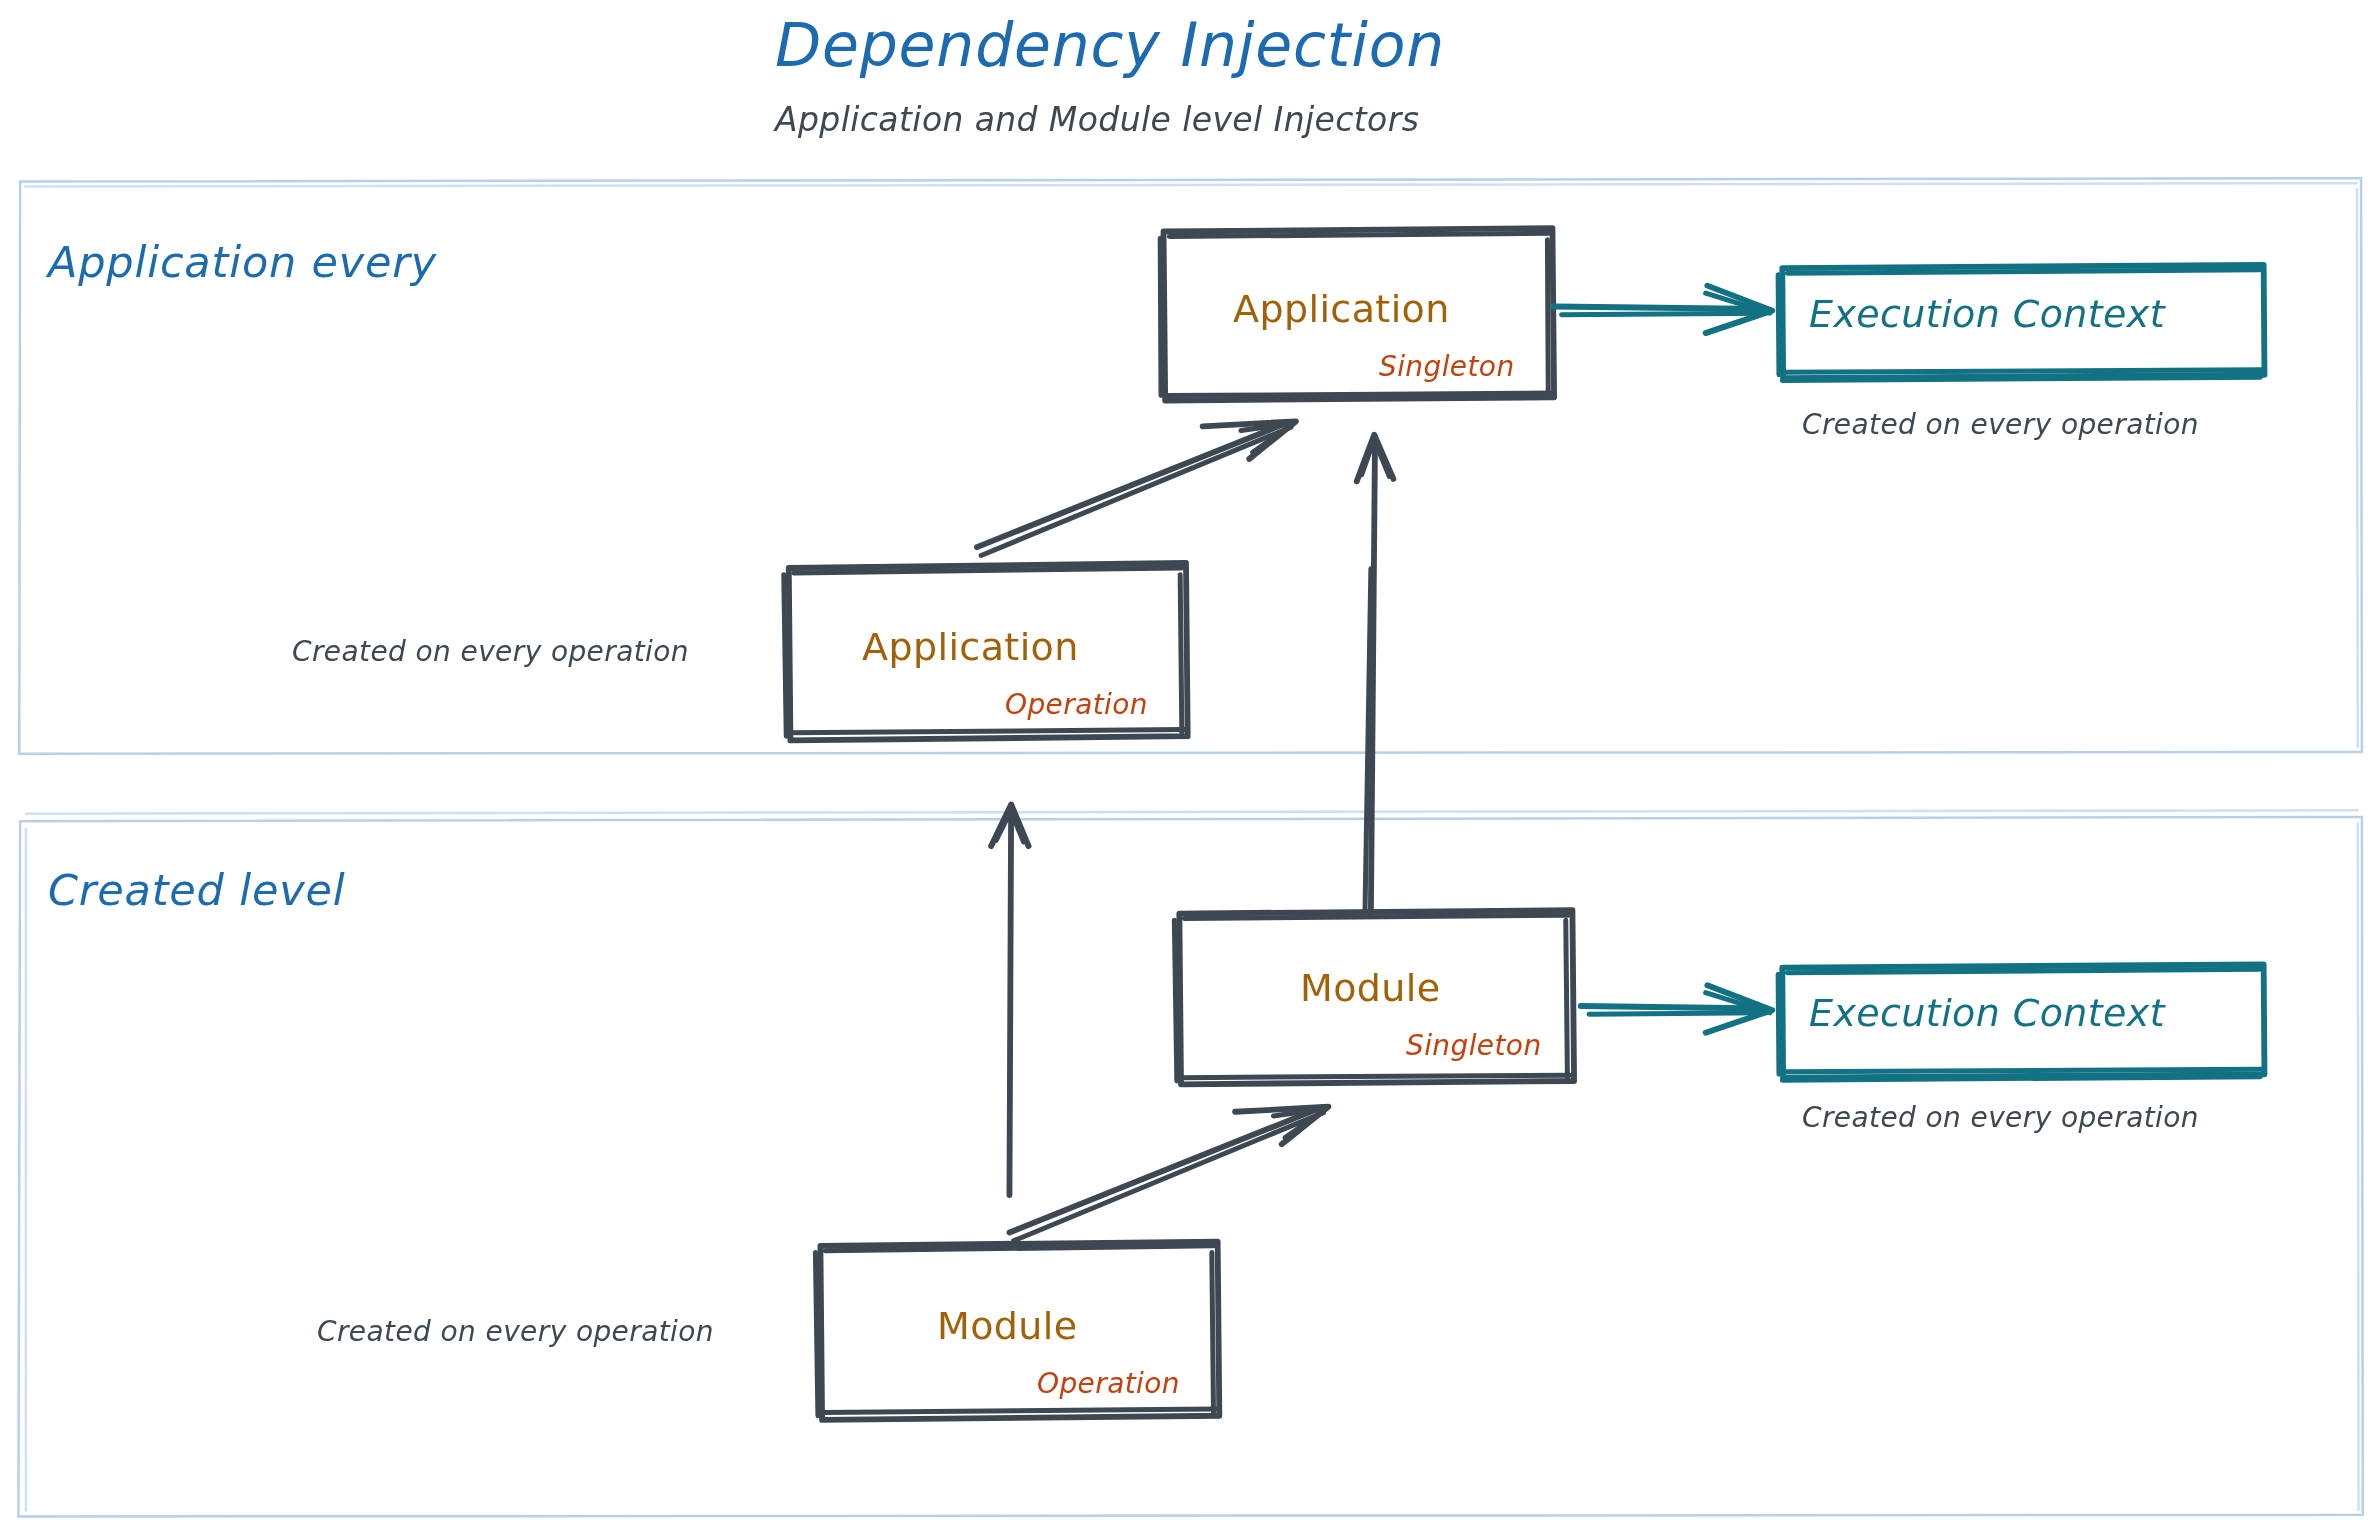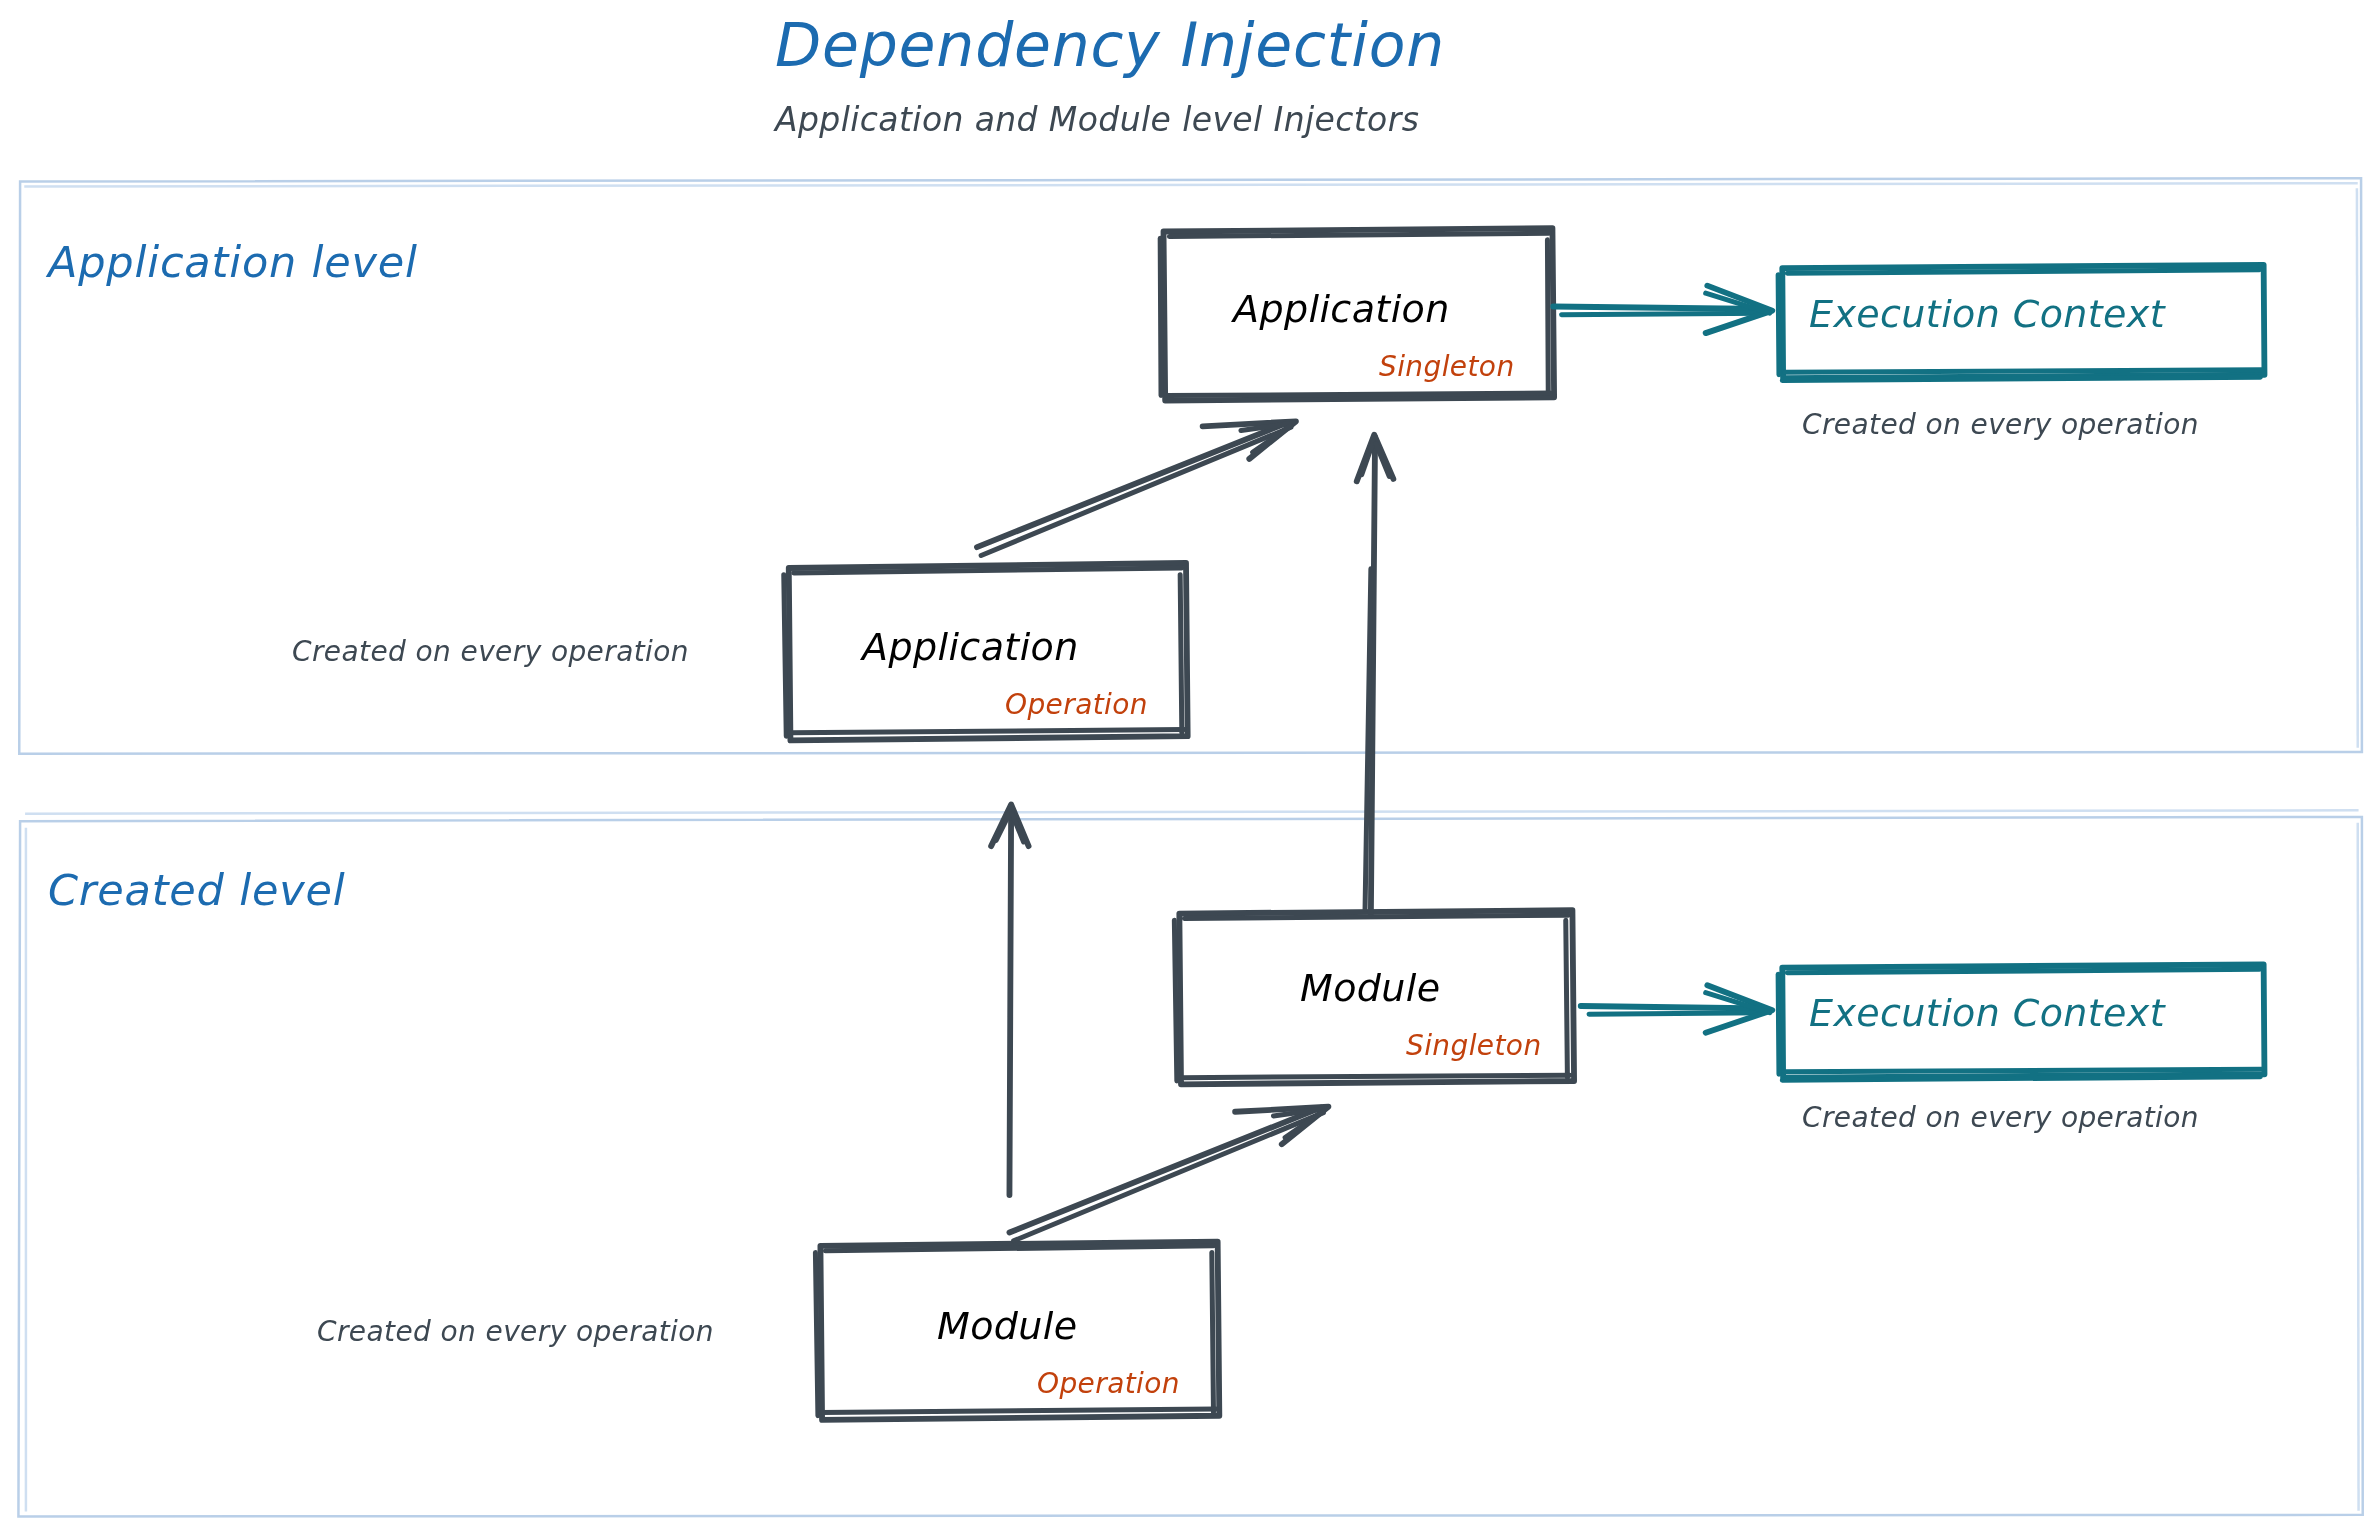--- a/index.html
+++ b/index.html
@@ -17,21 +17,21 @@
     font-family:"DejaVu Sans","Liberation Sans",sans-serif;
     font-style:italic;letter-spacing:0.8px;
   }
   .subtitle{
     color:#3d4852;font-size:33px;font-style:italic;letter-spacing:0.4px;
   }
   .level-label{
     color:#1c6bb0;font-size:43px;font-style:italic;letter-spacing:0.8px;
   }
   .box-title{
-    color:#000000;font-size:38px;font-style:italic;letter-spacing:0.4px;
+    color:#a16207;font-size:38px;letter-spacing:0.4px;
   }
   .box-scope{
     color:#c2410c;font-size:28px;font-style:italic;letter-spacing:0.4px;
   }
   .ec-title{
     color:#127183;font-size:38px;font-style:italic;letter-spacing:0.4px;text-align:center;
   }
   .note{
     color:#3d4852;font-size:28px;font-style:italic;letter-spacing:0.4px;
   }
@@ -158,21 +158,21 @@
       <path class="ink-thin" d="M1635,570 L1649,530"></path>
       <path class="ink-thin" d="M1668,572 L1652,533"></path>
     </g>
 
   </svg>
 
   <div class="txt subtitle" style="left:775px;top:100px;">Application and Module level Injectors</div>
 
   <div class="txt title" style="left:775px;top:10px;">Dependency Injection</div>
 
-  <div class="txt level-label" style="left:48px;top:237px;">Application level</div>
+  <div class="txt level-label" style="left:48px;top:237px;">Application every</div>
 
   <div class="txt level-label" style="left:48px;top:865px;">Created level</div>
 
   <div class="txt box-title" style="left:1233px;top:287px;">Application</div>
   <div class="txt box-scope" style="left:1379px;top:350px;">Singleton</div>
 
   <div class="txt ec-title" style="left:1809px;top:292px;">Execution Context</div>
   <div class="txt note" style="left:1802px;top:408px;">Created on every operation</div>
 
   <div class="txt box-title" style="left:862px;top:625px;">Application</div>

